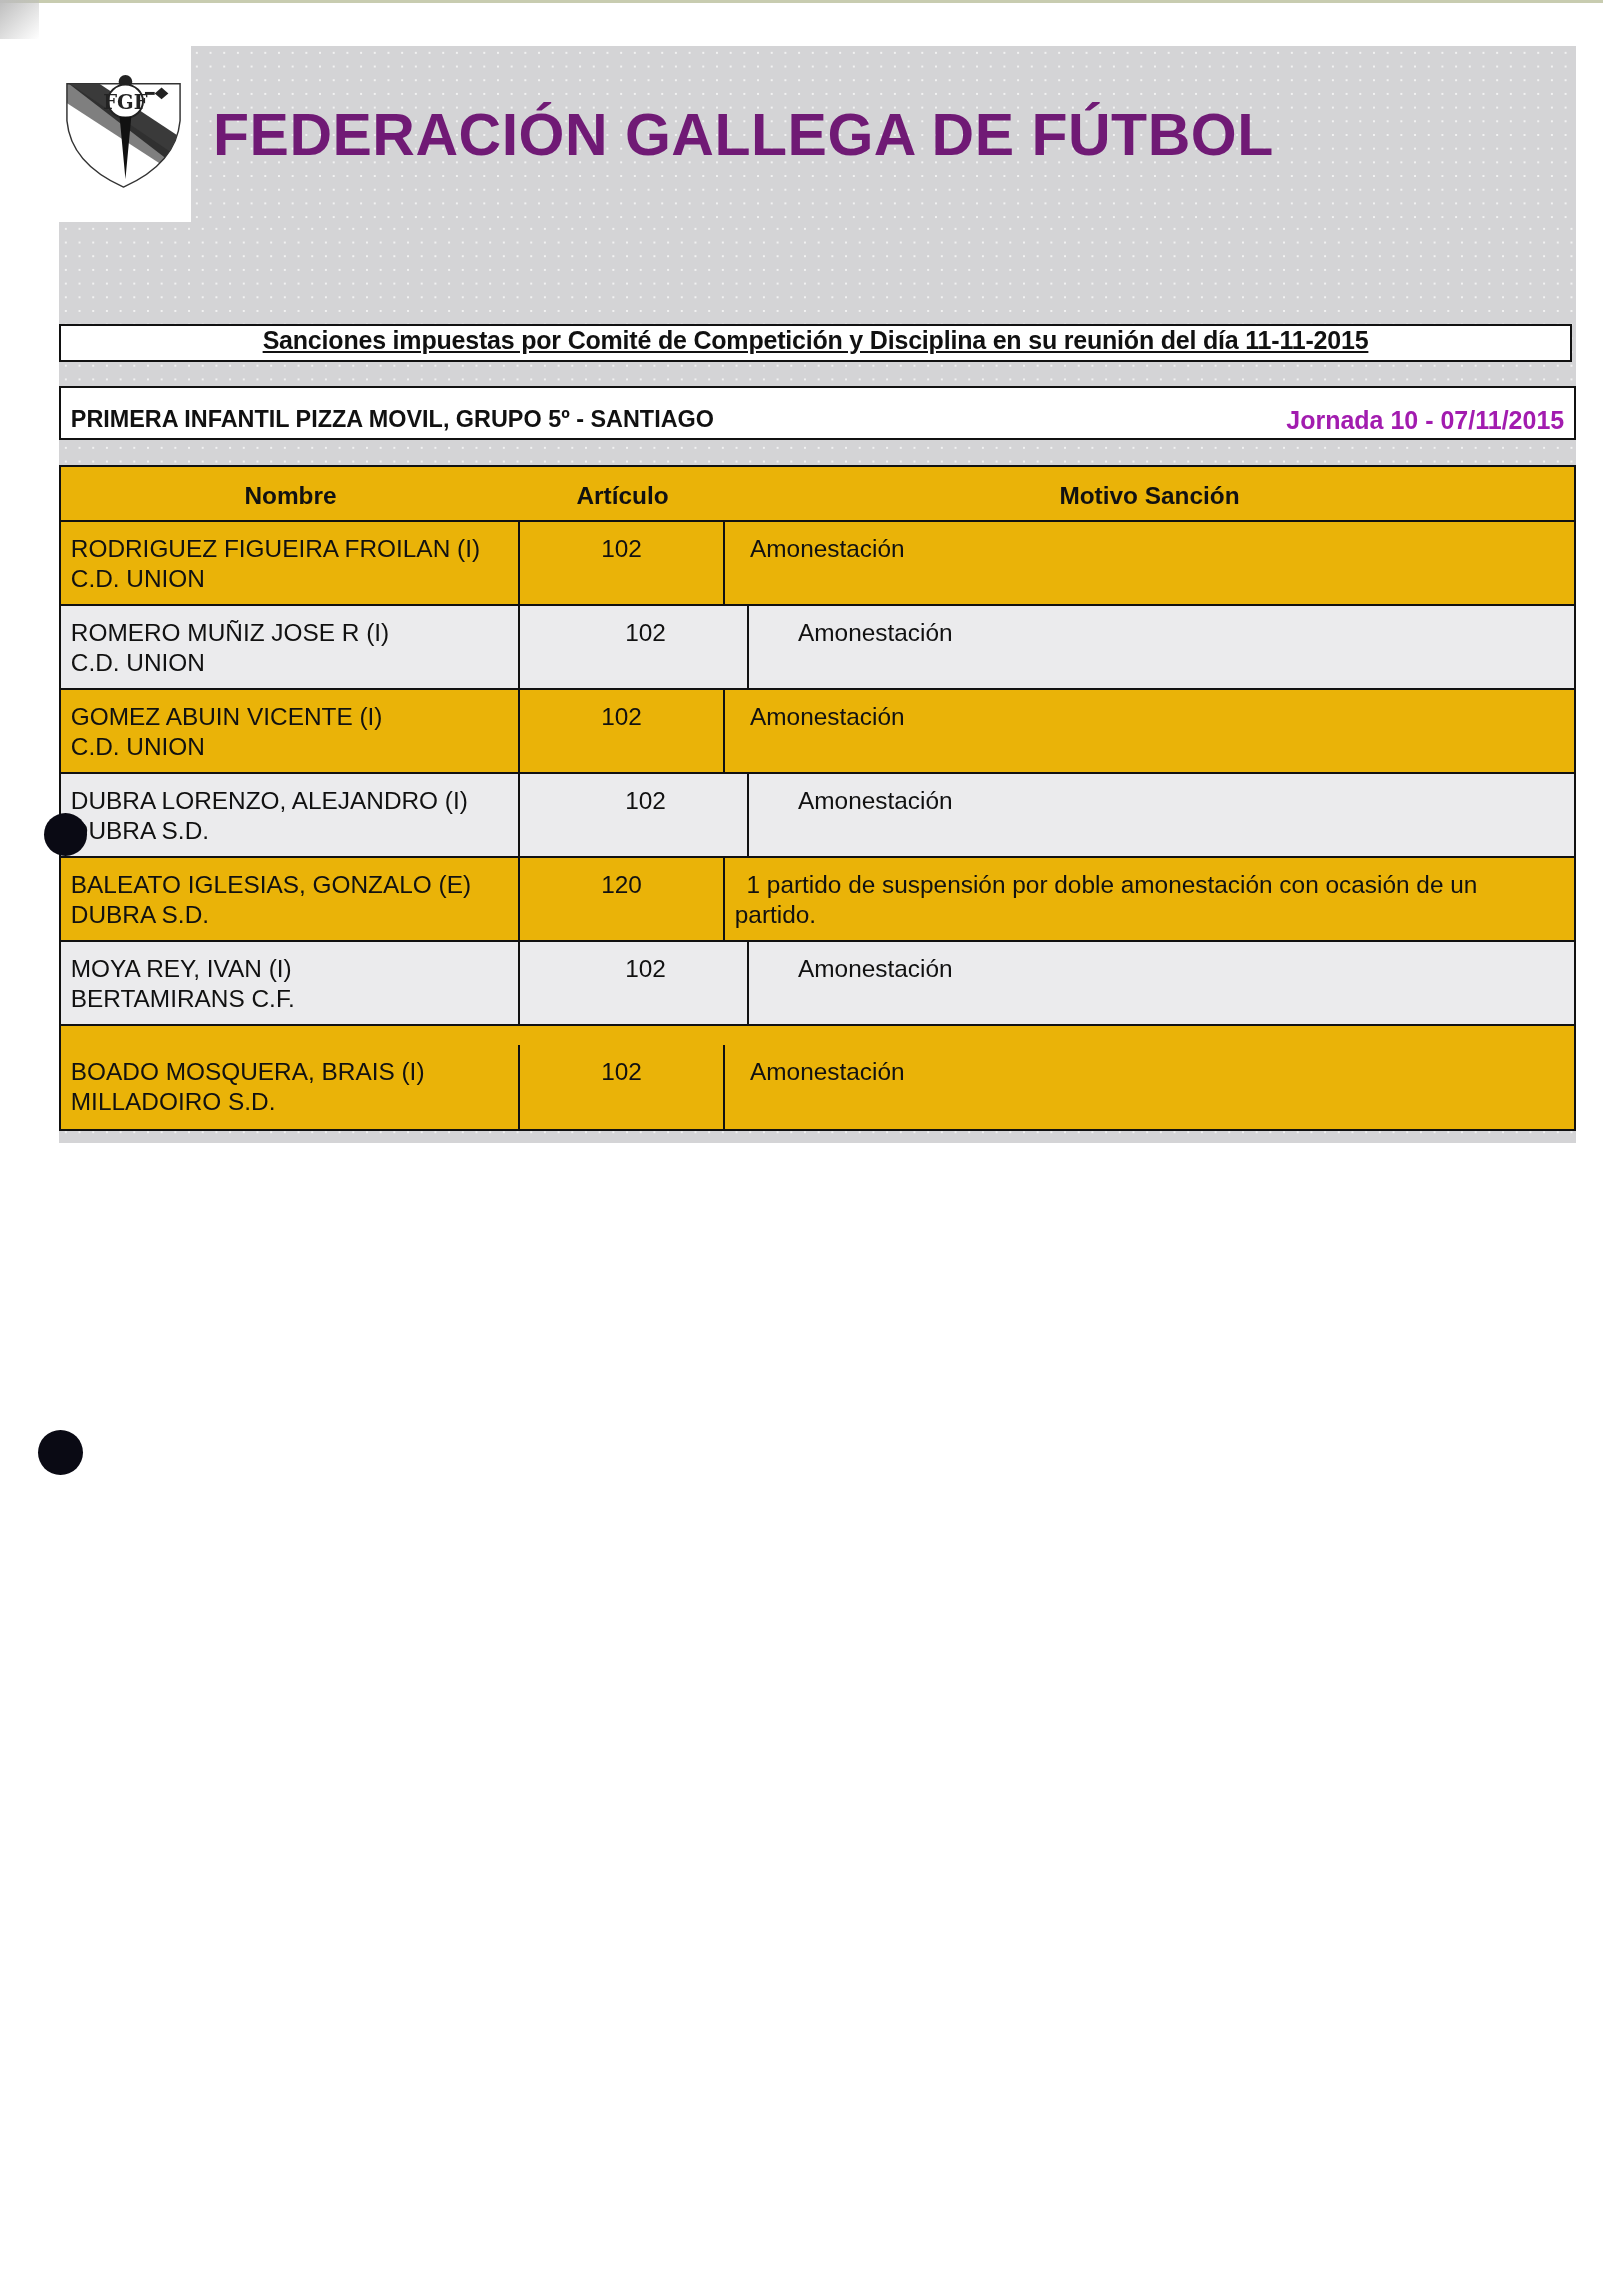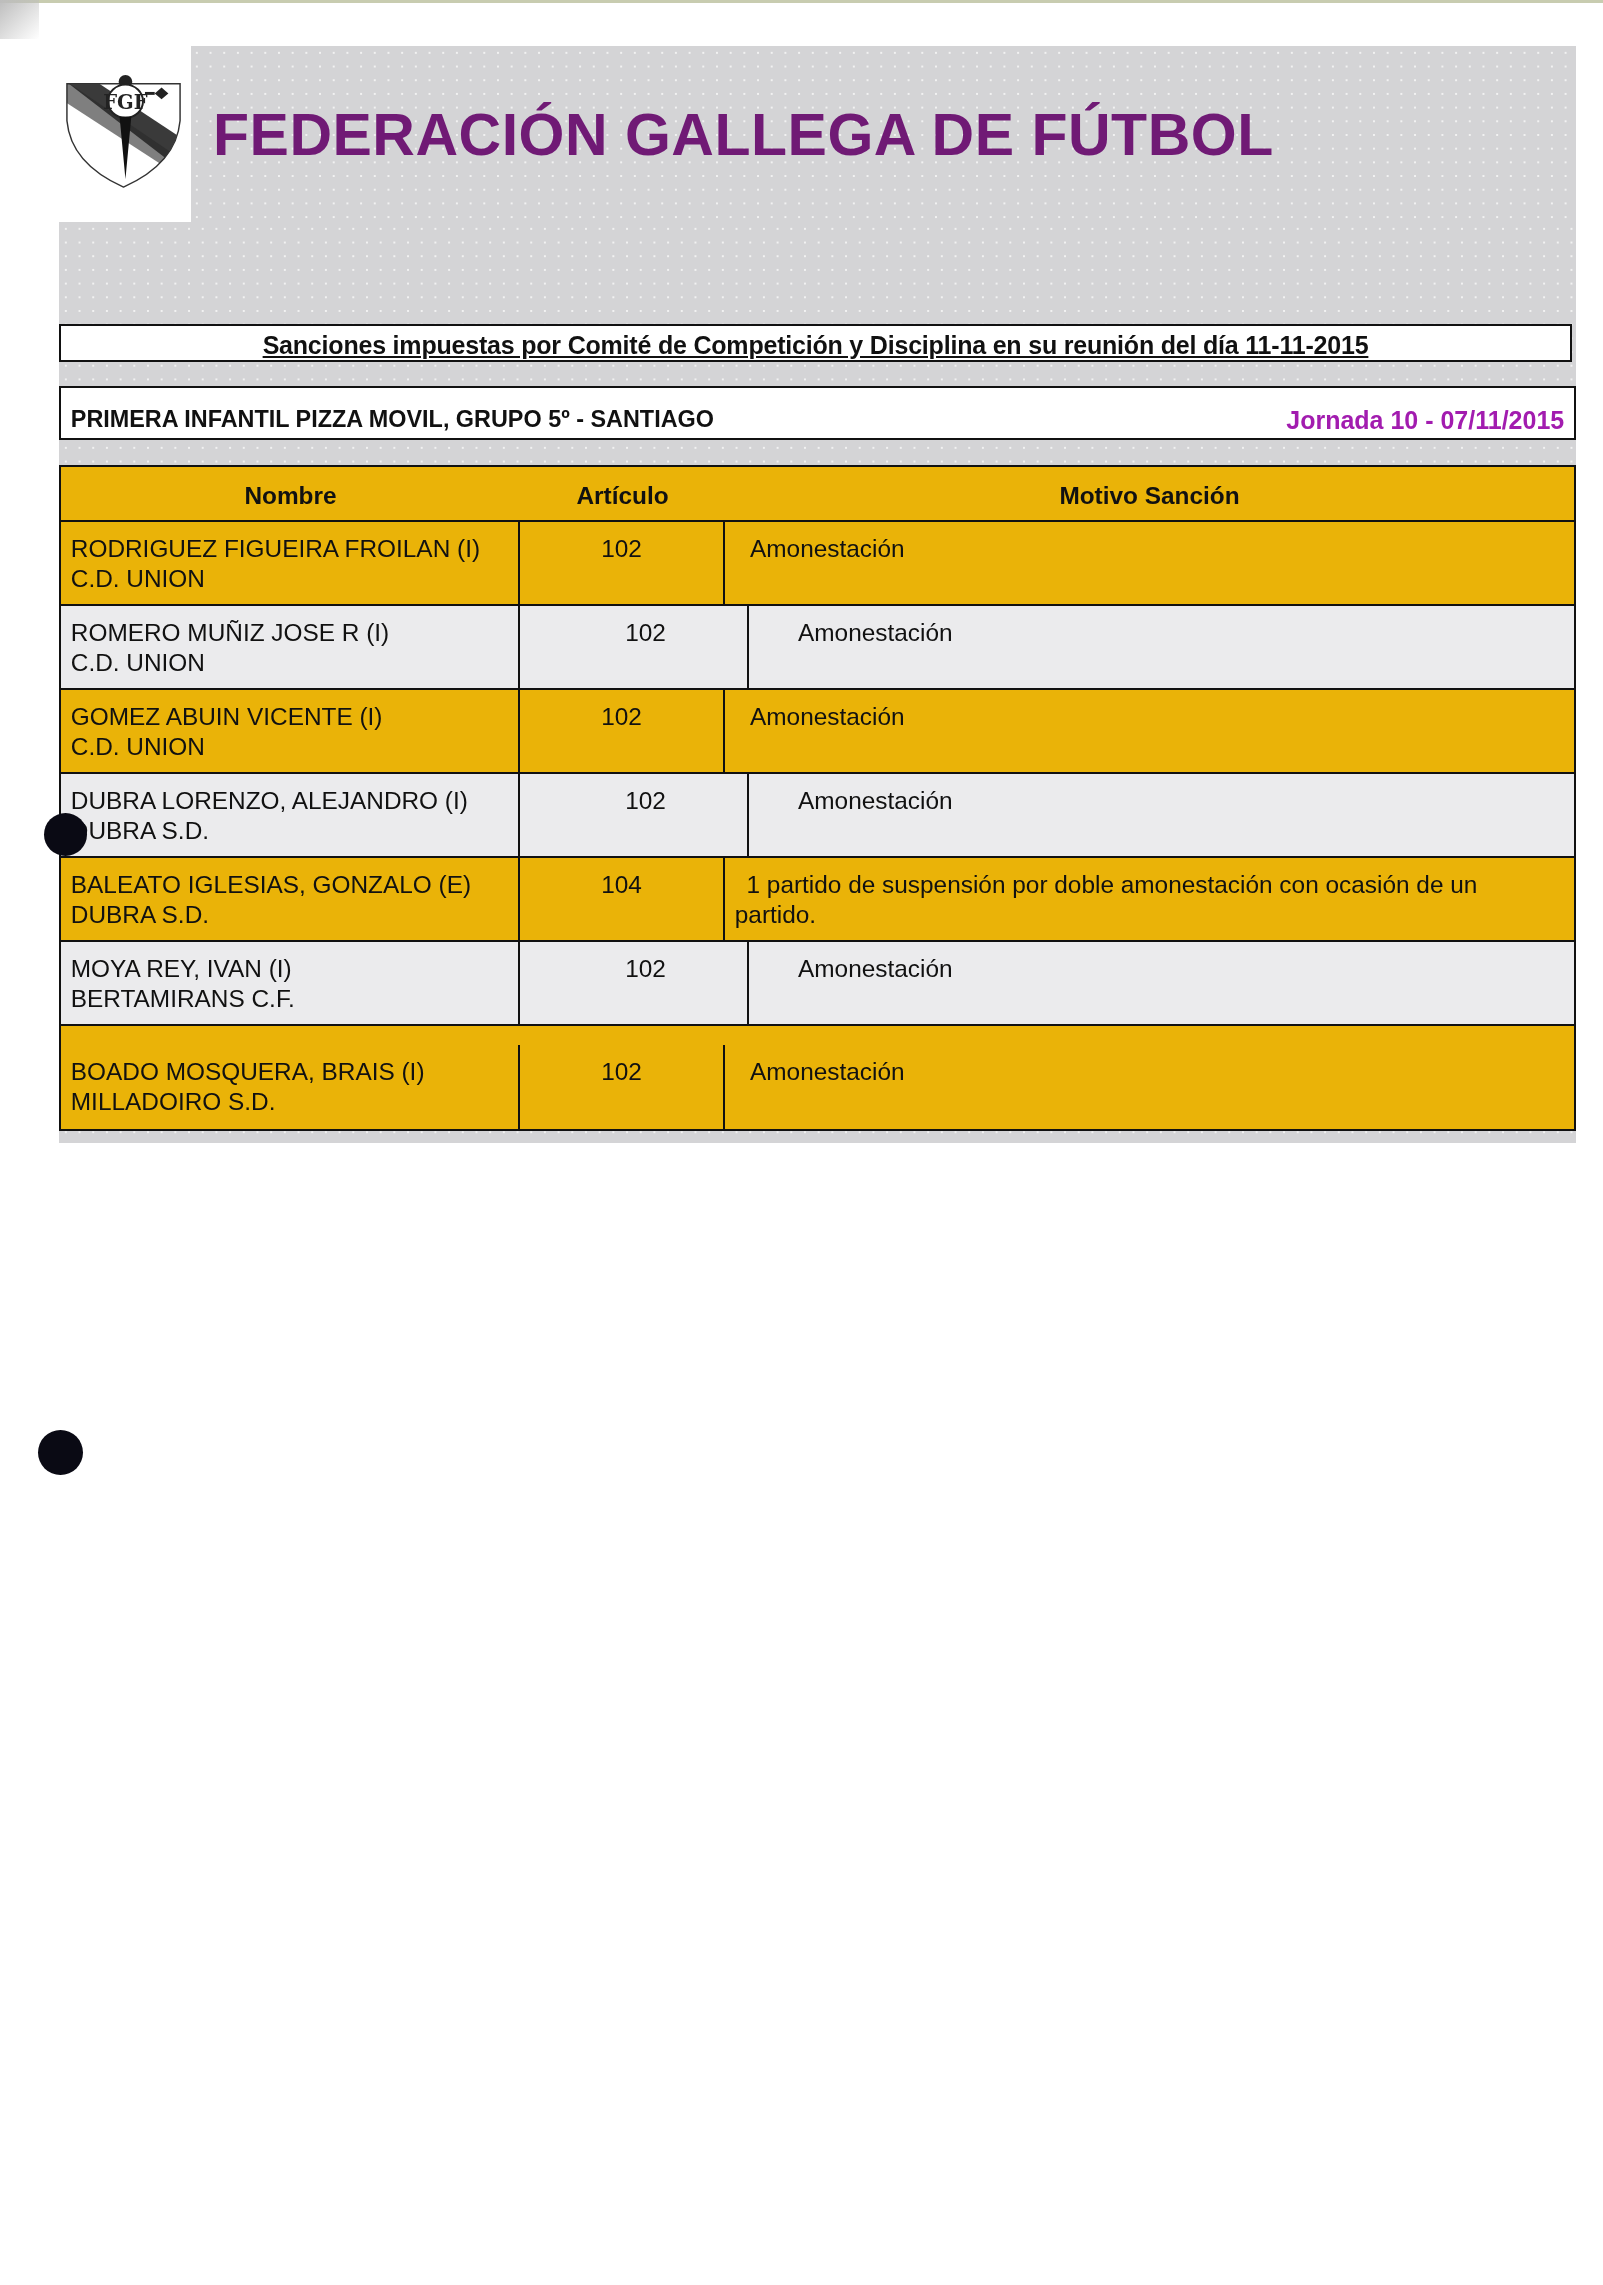--- a/index.html
+++ b/index.html
@@ -26,21 +26,21 @@
 
   .fed-title {
     position: absolute; left: 213px; top: 101px;
     font-size: 59px; font-weight: bold; color: #701a75;
     letter-spacing: 0.5px; white-space: nowrap;
   }
 
   .title-box {
     position: absolute; left: 59px; top: 324px; width: 1509px; height: 34px;
     background: #fff; border: 2.4px solid #111;
-    display: flex; align-items: flex-end; justify-content: center;
+    display: flex; align-items: flex-start; justify-content: center;
   }
   .title-box span { font-size: 25px; font-weight: bold; text-decoration: underline; letter-spacing: -0.2px; }
 
   .group-box {
     position: absolute; left: 59px; top: 386px; width: 1514px; height: 50px;
     background: #fff; border: 2.4px solid #111;
     display: flex; align-items: center; justify-content: space-between;
     padding: 0 9.8px; box-sizing: border-box; width: 1517px; height: 54px;
   }
   .group-box .group-name { font-size: 23.4px; font-weight: bold; padding-top: 13.7px; }
@@ -149,21 +149,21 @@
     </div>
     <div class="cell c2">102</div>
     <div class="cell c3">Amonestación</div>
   </div>
 
   <div class="trow">
     <div class="cell c1">
       <div>BALEATO IGLESIAS, GONZALO (E)</div>
       <div>DUBRA S.D.</div>
     </div>
-    <div class="cell c2">104</div>
+    <div class="cell c2">120</div>
     <div class="cell c3 long">1 partido de suspensión por doble amonestación con ocasión de un partido.</div>
   </div>
 
   <div class="trow alt">
     <div class="cell c1">
       <div>MOYA REY, IVAN (I)</div>
       <div>BERTAMIRANS C.F.</div>
     </div>
     <div class="cell c2">102</div>
     <div class="cell c3">Amonestación</div>

